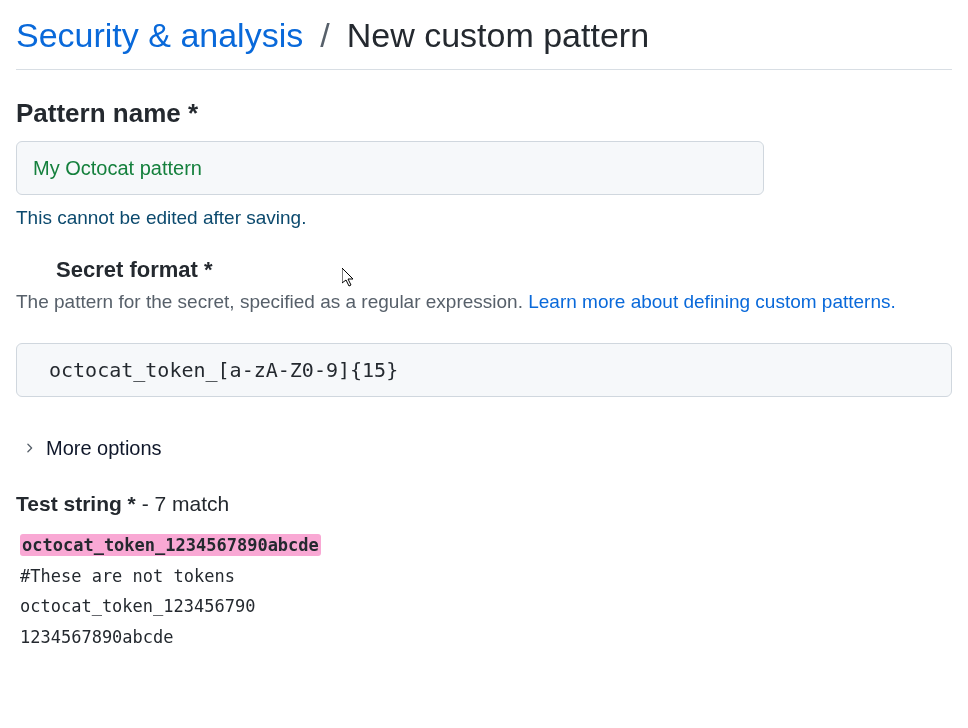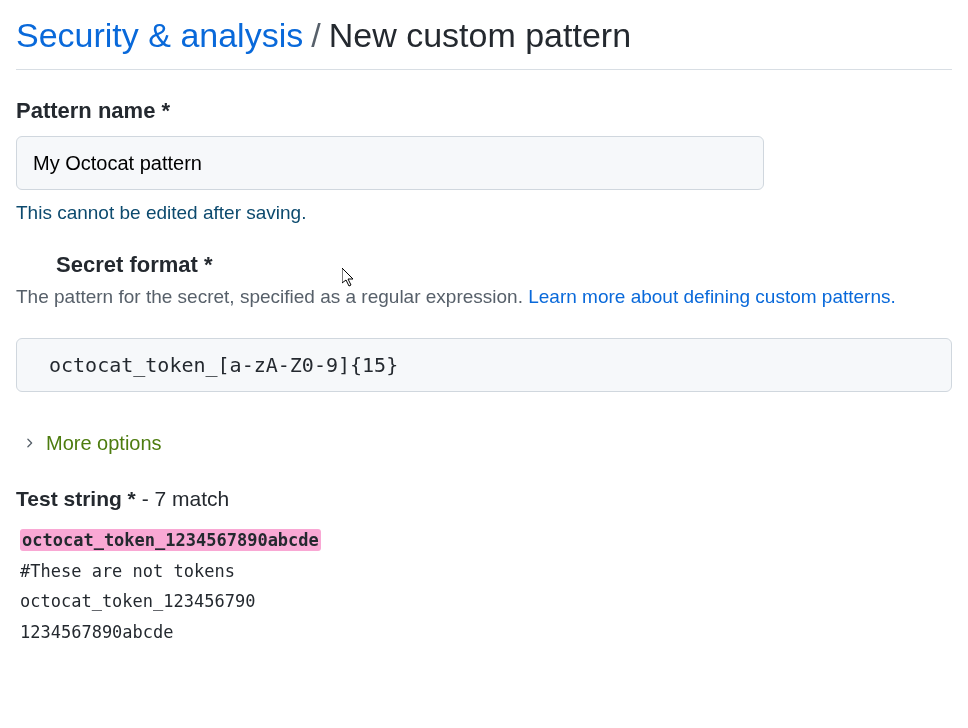--- a/index.html
+++ b/index.html
@@ -10,21 +10,21 @@
     body {
       font-family: -apple-system, BlinkMacSystemFont, "Segoe UI", Helvetica, Arial, sans-serif;
       color: #24292f;
       background: #ffffff;
       padding: 16px;
       width: 968px;
     }
     .page-title-row {
       display: flex;
       align-items: baseline;
-      gap: 8px;
+      gap: 17px;
       padding-bottom: 14px;
       border-bottom: 1px solid #d8dee4;
       margin-bottom: 28px;
       flex-wrap: wrap;
     }
     .breadcrumb-link {
       font-size: 34px;
       font-weight: 400;
       color: #0969da;
       text-decoration: none;
@@ -37,21 +37,21 @@
     }
     .page-title {
       font-size: 34px;
       font-weight: 400;
       color: #24292f;
     }
     .form-group {
       margin-bottom: 28px;
     }
     .form-label {
-      font-size: 22px;
+      font-size: 26px;
       font-weight: 600;
       color: #24292f;
       display: block;
       margin-bottom: 12px;
     }
     .form-label-section {
       font-size: 22px;
       font-weight: 600;
       color: #24292f;
       display: block;
@@ -59,21 +59,21 @@
       margin-left: 40px;
     }
     .form-input {
       width: 748px;
       max-width: 100%;
       padding: 12px 16px;
       font-size: 20px;
       border: 1px solid #d0d7de;
       border-radius: 6px;
       background: #f6f8fa;
-      color: #000000;
+      color: #15803d;
       line-height: 1.4;
     }
     .form-code-input {
       width: 100%;
       padding: 12px 32px;
       font-size: 20px;
       font-family: ui-monospace, SFMono-Regular, "SF Mono", Menlo, Consolas, monospace;
       border: 1px solid #d0d7de;
       border-radius: 6px;
       background: #f6f8fa;
@@ -93,21 +93,21 @@
     .inline-link {
       color: #0969da;
       text-decoration: none;
       cursor: pointer;
     }
     .more-options {
       display: inline-flex;
       align-items: center;
       gap: 10px;
       font-size: 20px;
-      color: #4d7c0f;
+      color: #0f172a;
       cursor: pointer;
       padding: 4px 0;
       margin: 8px 0 28px 6px;
       user-select: none;
     }
     .more-options svg {
       width: 14px;
       height: 14px;
       fill: #57606a;
     }

